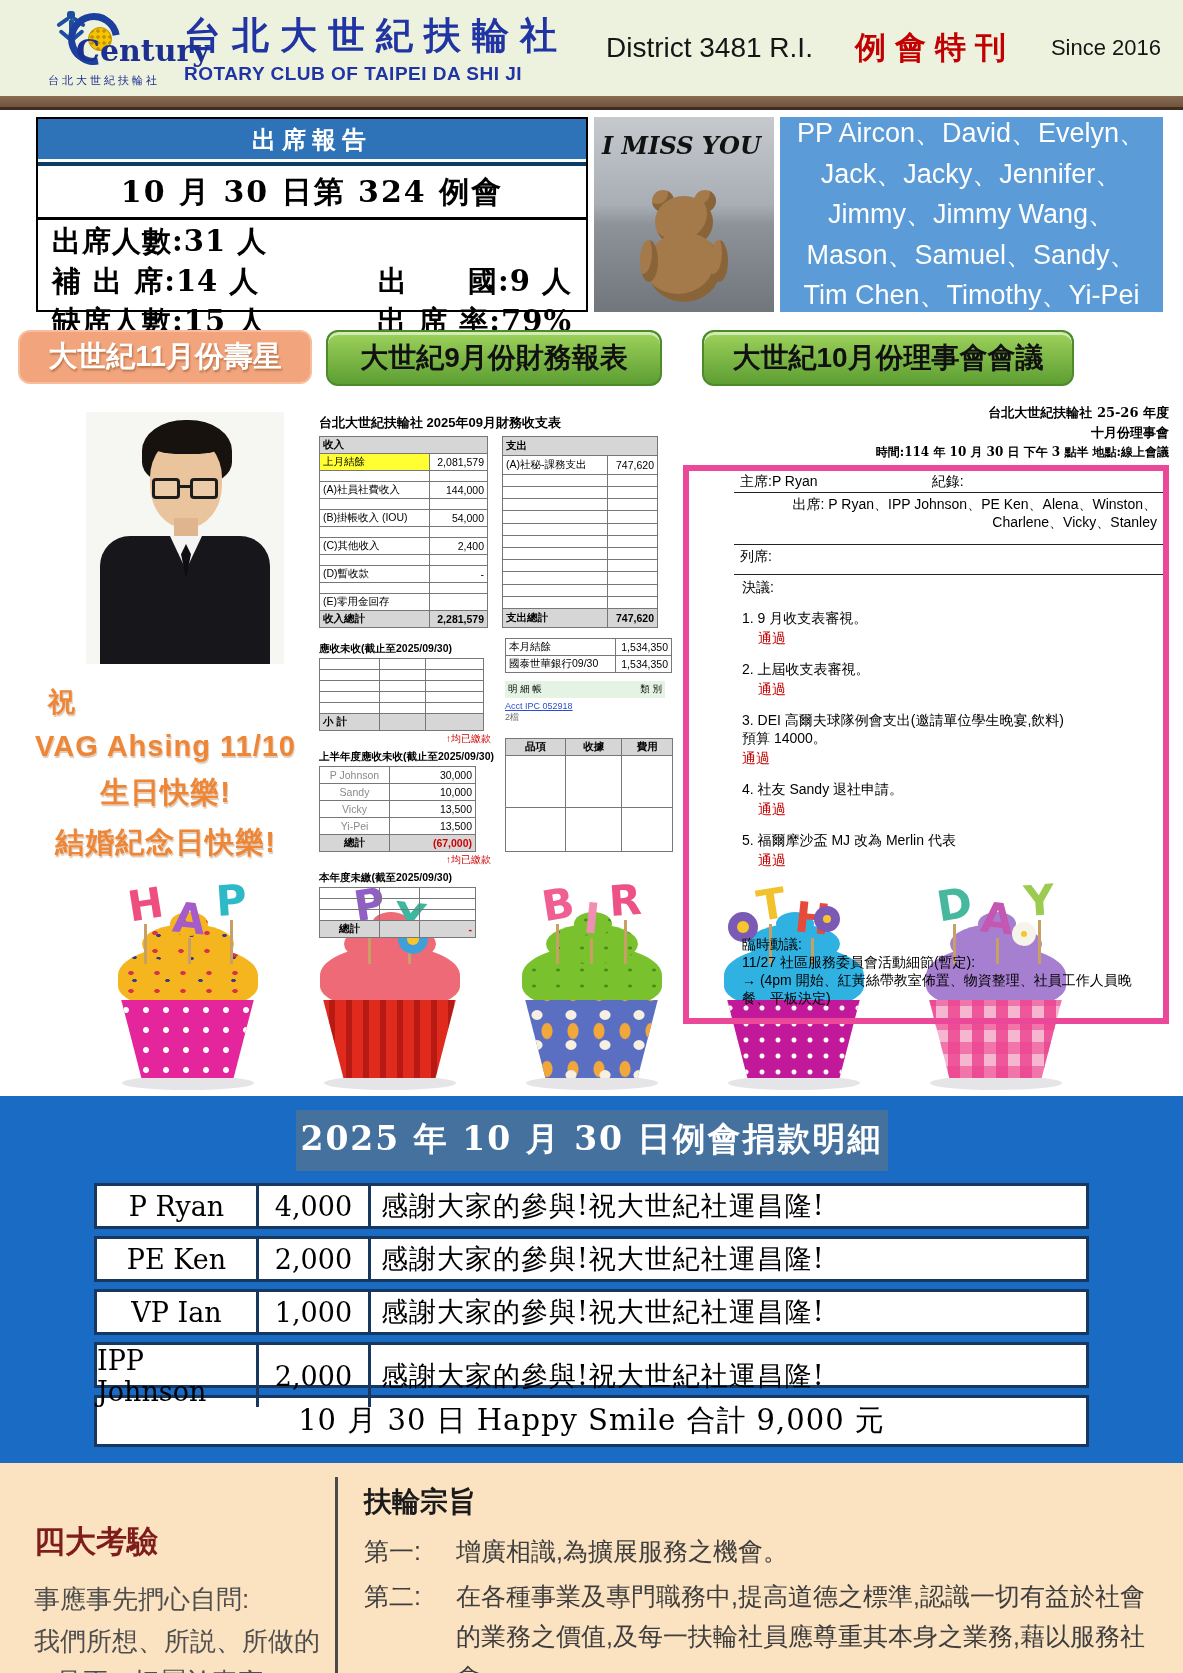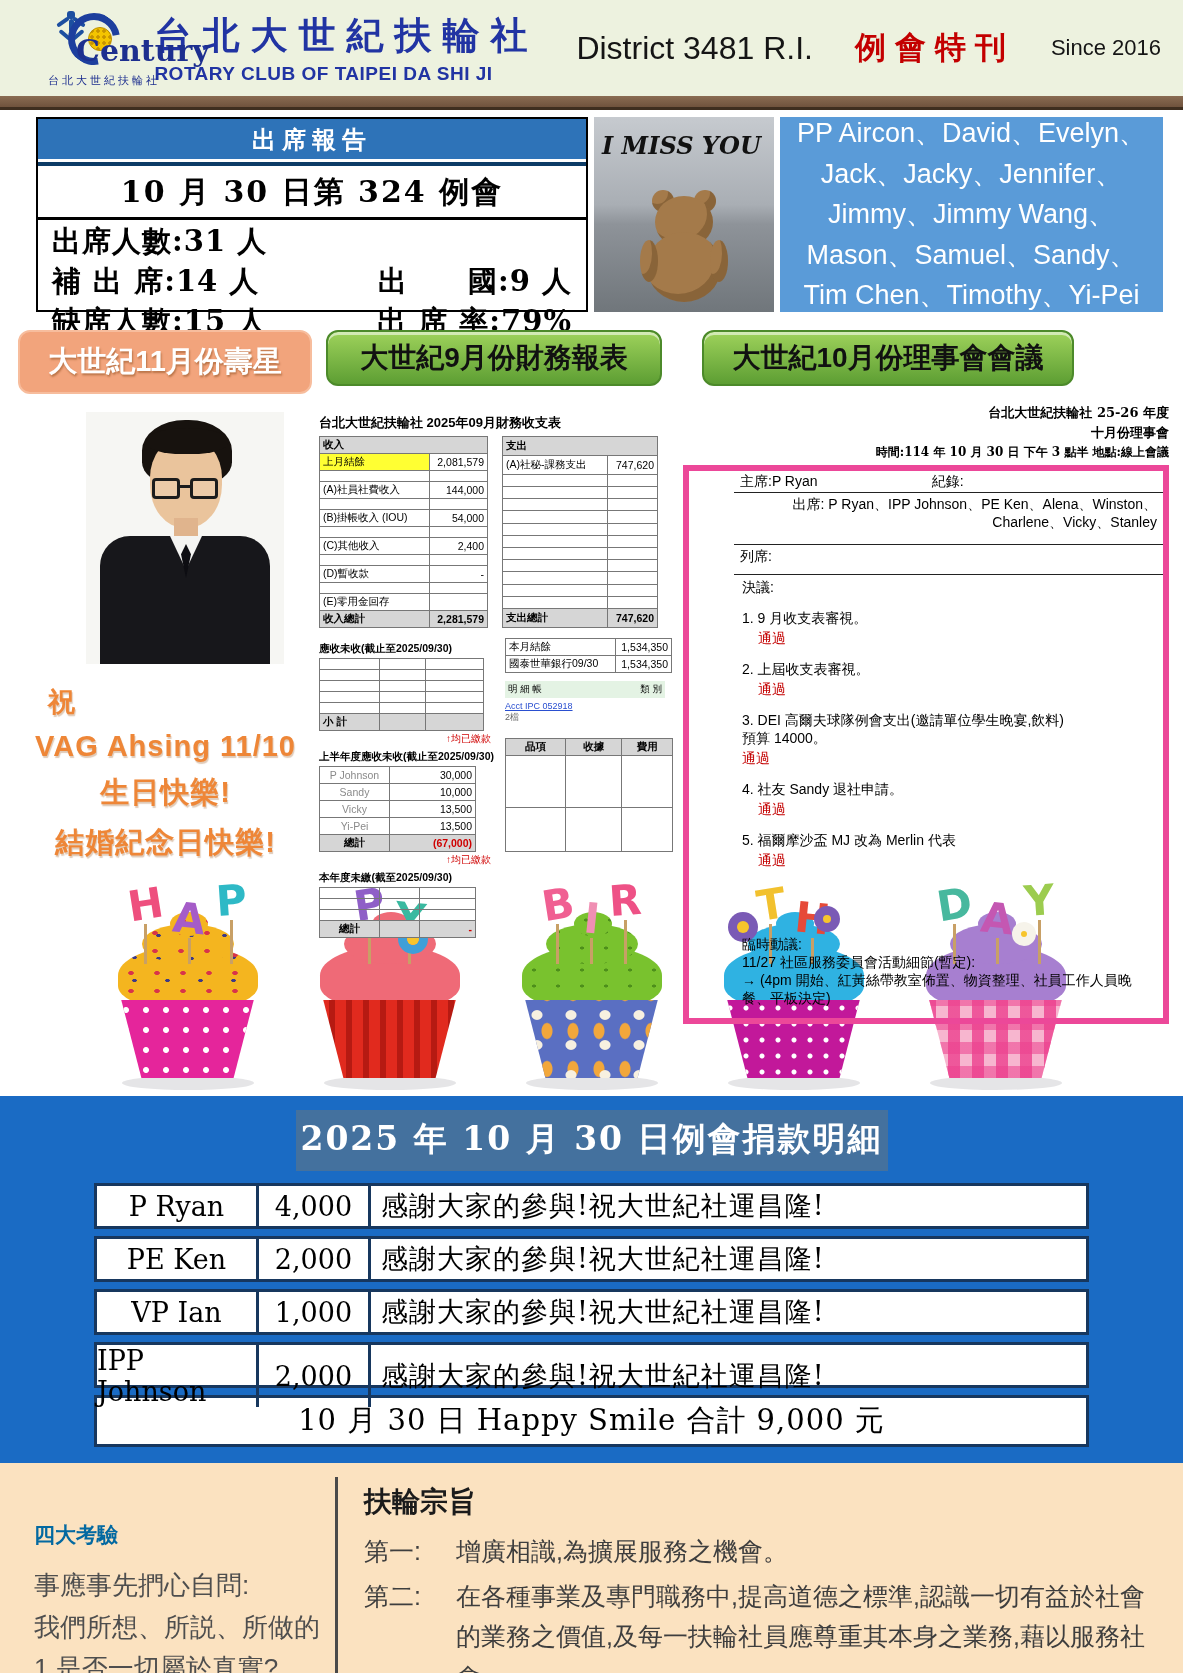--- a/index.html
+++ b/index.html
@@ -18,21 +18,21 @@
   .ls-a2 { width:14px; height:4px; left:14px; top:9px; transform:rotate(35deg); }
   .ls-l1 { width:14px; height:4px; left:0px; top:22px; transform:rotate(40deg); }
   .ls-l2 { width:14px; height:4px; left:13px; top:22px; transform:rotate(-40deg); }
   .logo-c { position:absolute; left:38px; top:8px; width:52px; height:52px; border:7px solid #1d3f9e; border-radius:50%; border-right-color:transparent; transform:rotate(35deg); }
   .logo-globe { position:absolute; left:58px; top:22px; width:24px; height:24px; border-radius:50%; background:#f4c400; background-image:radial-gradient(#c79300 1.5px, transparent 2px); background-size:6px 6px; border:1px solid #b98e00; }
   .logo-word { position:absolute; left:46px; top:28px; font-family:"DejaVu Serif","Liberation Serif",serif; font-weight:bold; font-size:30px; color:#1d2f8f; }
   .logo-cap { position:absolute; left:18px; top:68px; font-size:11px; letter-spacing:3px; color:#1d2f8f; white-space:nowrap; }
   .club-names { margin-left:8px; }
   .club-zh { font-size:37px; font-weight:bold; color:#2134a3; letter-spacing:11px; white-space:nowrap; }
   .club-en { font-size:19px; font-weight:bold; color:#2134a3; letter-spacing:0.5px; margin-top:2px; white-space:nowrap; }
-  .hdr-district { font-size:32px; color:#151515; margin-left:38px; white-space:nowrap; }
+  .hdr-district { font-size:28px; color:#151515; margin-left:38px; white-space:nowrap; }
   .hdr-bulletin { font-size:31px; font-weight:bold; color:#c30000; letter-spacing:9px; margin-left:42px; white-space:nowrap; }
   .hdr-since { font-size:22px; color:#151515; margin-left:36px; white-space:nowrap; }
   .brownbar { height:14px; background:linear-gradient(#8a6c52,#6f533d); border-bottom:3px solid #3e2e1f; }
 
   
   .att-row { display:flex; padding:7px 20px 0 36px; height:202px; gap:6px; }
   .att-box { width:552px; border:2px solid #000; display:flex; flex-direction:column; background:#fff; }
   .att-head { background:#2e73b8; color:#fff; font-weight:bold; font-size:24px; text-align:center; padding:5px 0 6px; letter-spacing:6px; border-bottom:4px solid #0c3b66; box-shadow:inset 0 -3px 0 #fff; }
   .att-meeting { font-size:30px; font-weight:bold; text-align:center; padding:6px 0 4px; border-bottom:3px solid #000; letter-spacing:2px; }
   .att-stats { flex:1; display:flex; flex-direction:column; justify-content:space-evenly; padding:2px 14px; }
@@ -46,21 +46,21 @@
   .bear-ear2 { width:22px; height:22px; right:14px; top:6px; }
   .bear-head { width:58px; height:52px; left:17px; top:12px; }
   .bear-body { width:74px; height:70px; left:9px; top:48px; border-radius:46% 46% 40% 40%; }
   .bear-arm1 { width:18px; height:42px; left:2px; top:56px; }
   .bear-arm2 { width:18px; height:42px; right:2px; top:56px; }
   .names-box { flex:1; background:#5a9bd8; color:#fff; font-size:27px; text-align:center; display:flex; align-items:center; padding:6px 14px; line-height:1.5; }
 
   
   .btn-row { display:flex; padding:18px 0 0 18px; height:74px; }
   .pill { border-radius:12px; font-weight:bold; display:flex; align-items:center; justify-content:center; white-space:nowrap; }
-  .pill-orange { width:294px; height:64px; background:#f2a47c; border:2px solid #f7bd9d; color:#fff; font-size:29px; text-shadow:1px 2px 2px rgba(120,60,10,.45); }
+  .pill-orange { width:294px; height:54px; background:#f2a47c; border:2px solid #f7bd9d; color:#fff; font-size:29px; text-shadow:1px 2px 2px rgba(120,60,10,.45); }
   .pill-green { height:56px; background:linear-gradient(#9ed25b,#5d9e33); border:2px solid #4c8a2a; color:#111; font-size:28px; box-shadow:inset 0 3px 0 rgba(255,255,255,.55); }
   .pg1 { width:336px; margin-left:14px; }
   .pg2 { width:372px; margin-left:40px; }
 
   
   .columns { display:flex; height:482px; padding-top:12px; position:relative; z-index:2; }
   .col-left { width:305px; }
   .photo { width:198px; height:252px; margin:14px 0 0 86px; background:#f6f6f3; position:relative; overflow:hidden; }
   .photo i { position:absolute; }
   .ph-hair { left:56px; top:8px; width:90px; height:64px; background:#17120e; border-radius:48% 48% 34% 34%; }
@@ -154,21 +154,21 @@
   .don-row { display:grid; grid-template-columns:162px 112px 1fr; background:#fff; border:3px solid #17375e; margin-bottom:7px; height:46px; }
   .don-row > div { display:flex; align-items:center; font-family:"DejaVu Serif","Liberation Serif",serif; font-size:27px; }
   .don-name { justify-content:center; border-right:3px solid #17375e; }
   .don-amt { justify-content:center; border-right:3px solid #17375e; }
   .don-msg { padding-left:10px; letter-spacing:1px; }
   .don-foot { background:#fff; border:3px solid #17375e; height:52px; display:flex; align-items:center; justify-content:center; font-family:"DejaVu Serif","Liberation Serif",serif; font-size:29px; letter-spacing:1px; }
 
   
   .bottom { background:#fbe2c0; height:372px; display:flex; padding-top:14px; }
   .bt-left { width:338px; border-right:3px solid #4a4a4a; padding:44px 10px 0 34px; }
-  .fw-title { font-size:21px; font-weight:bold; color:#0369a1; margin-bottom:16px; }
+  .fw-title { font-size:31px; font-weight:bold; color:#7f1d1d; margin-bottom:16px; }
   .fw-line { font-size:26px; color:#4e4e4e; line-height:1.6; white-space:nowrap; }
   .bt-right { flex:1; padding:6px 20px 0 26px; }
   .rp-title { font-size:28px; font-weight:bold; color:#1b1b1b; margin-bottom:10px; }
   .rp-item { display:flex; font-size:25px; color:#3e3e3e; line-height:1.62; margin-bottom:4px; }
   .rp-no { width:92px; flex:none; }
   .rp-txt { flex:1; }
 </style>
 </head>
 <body>
 

